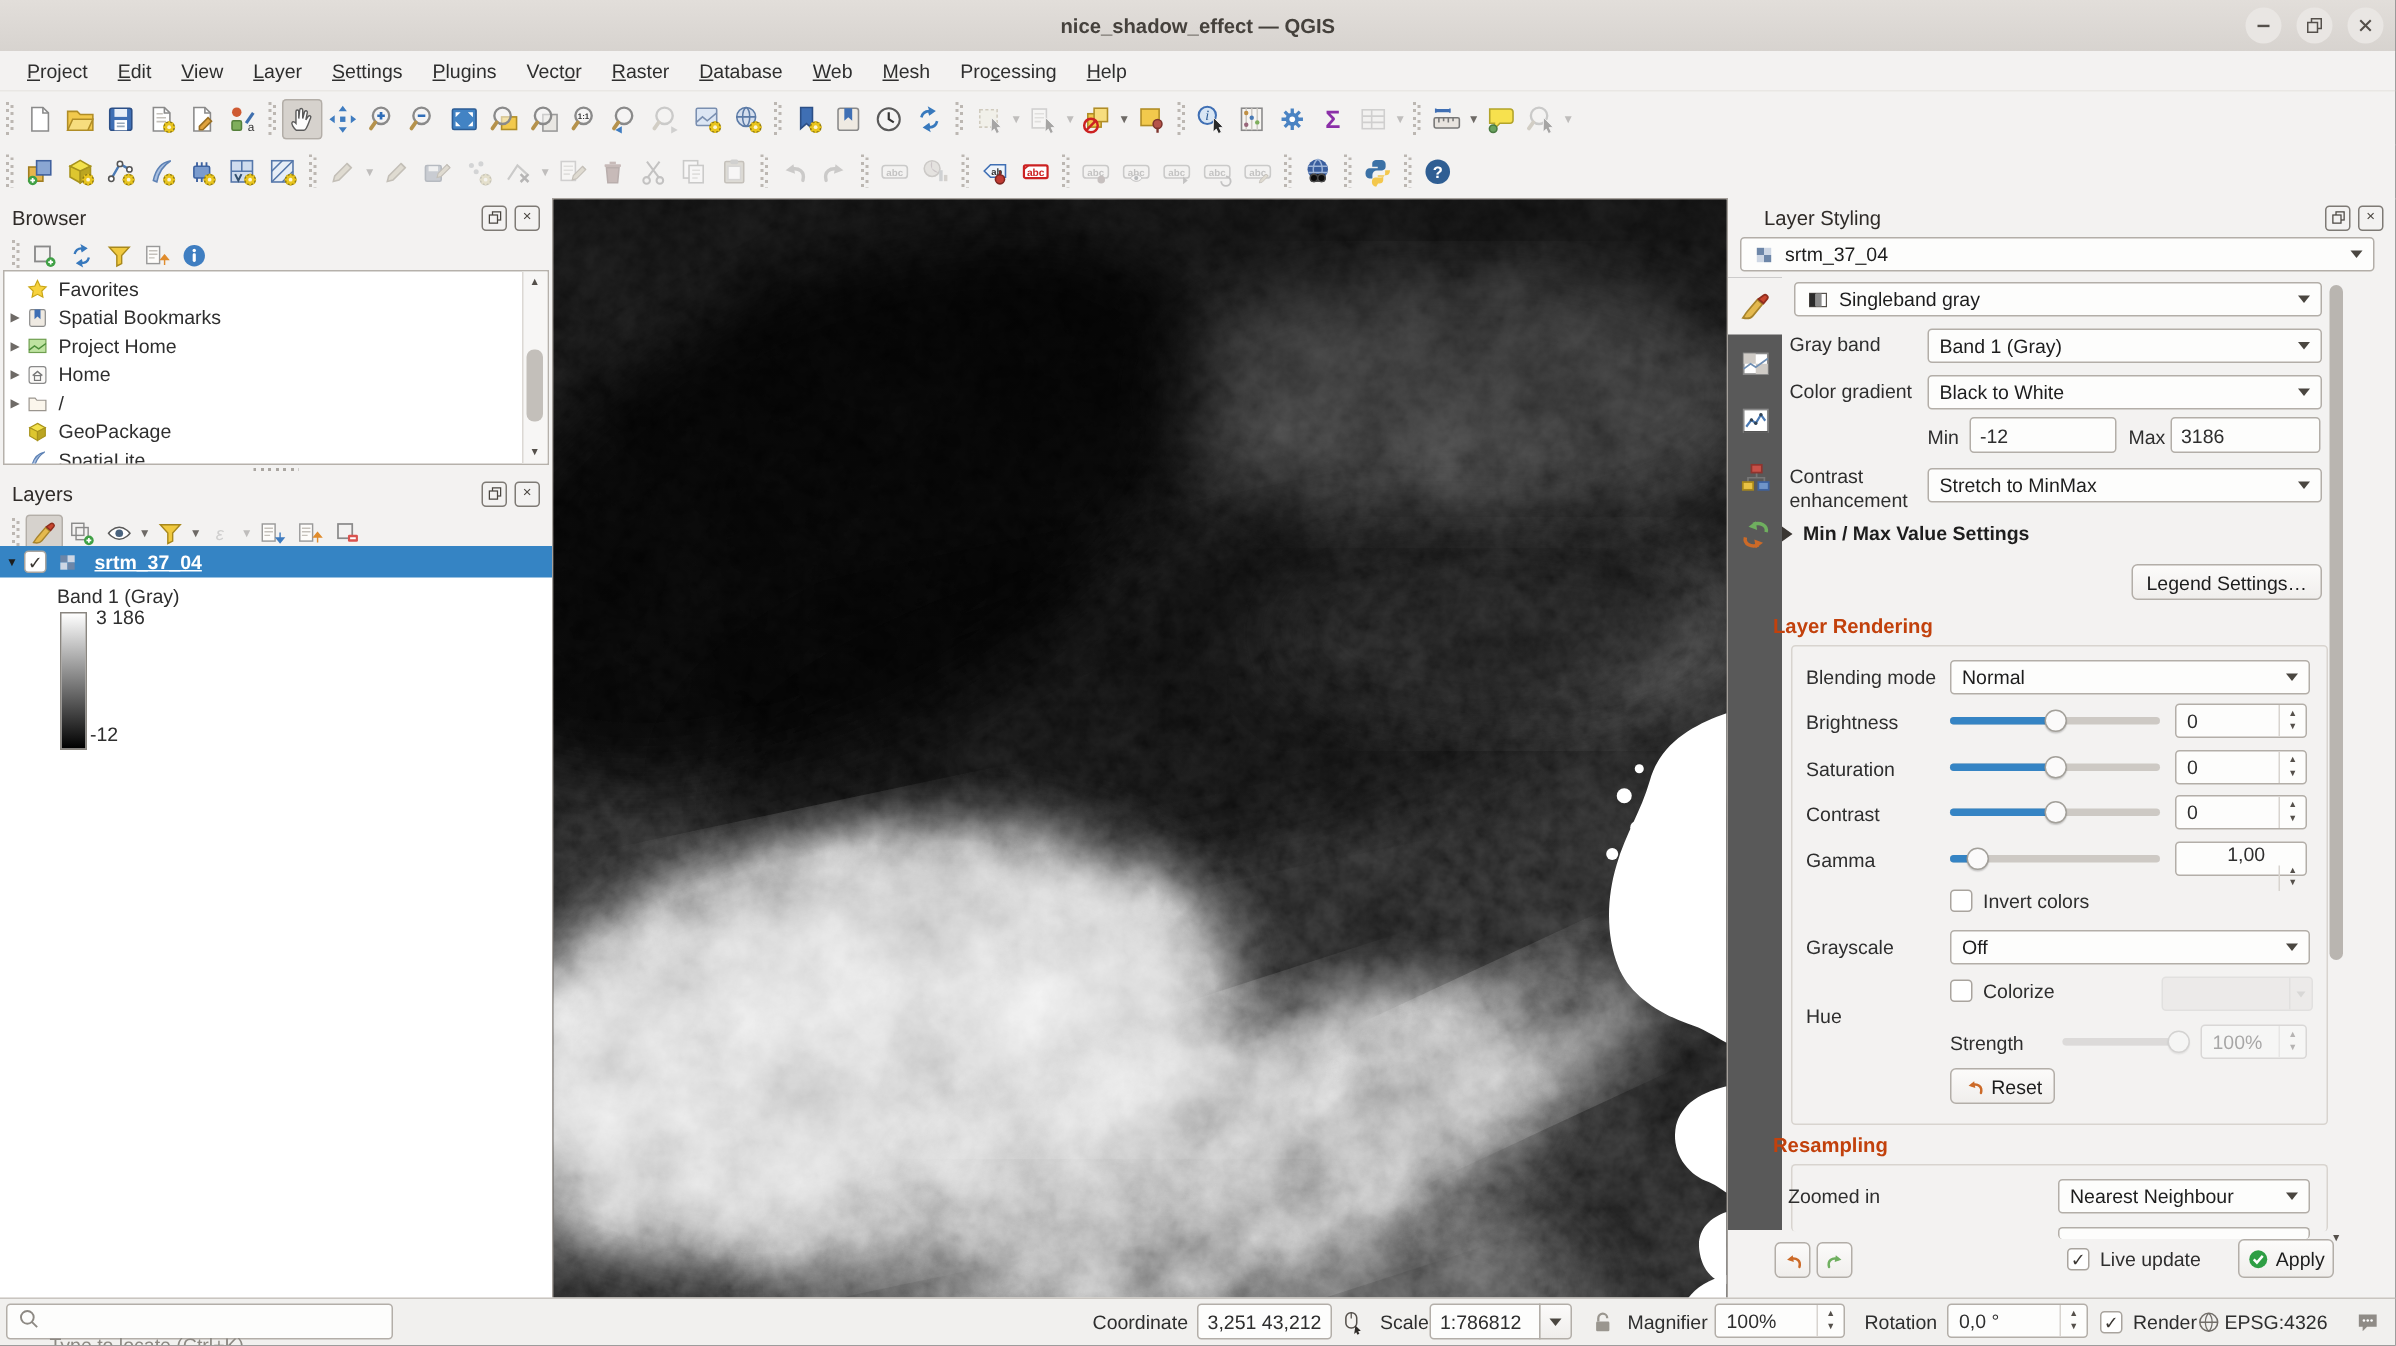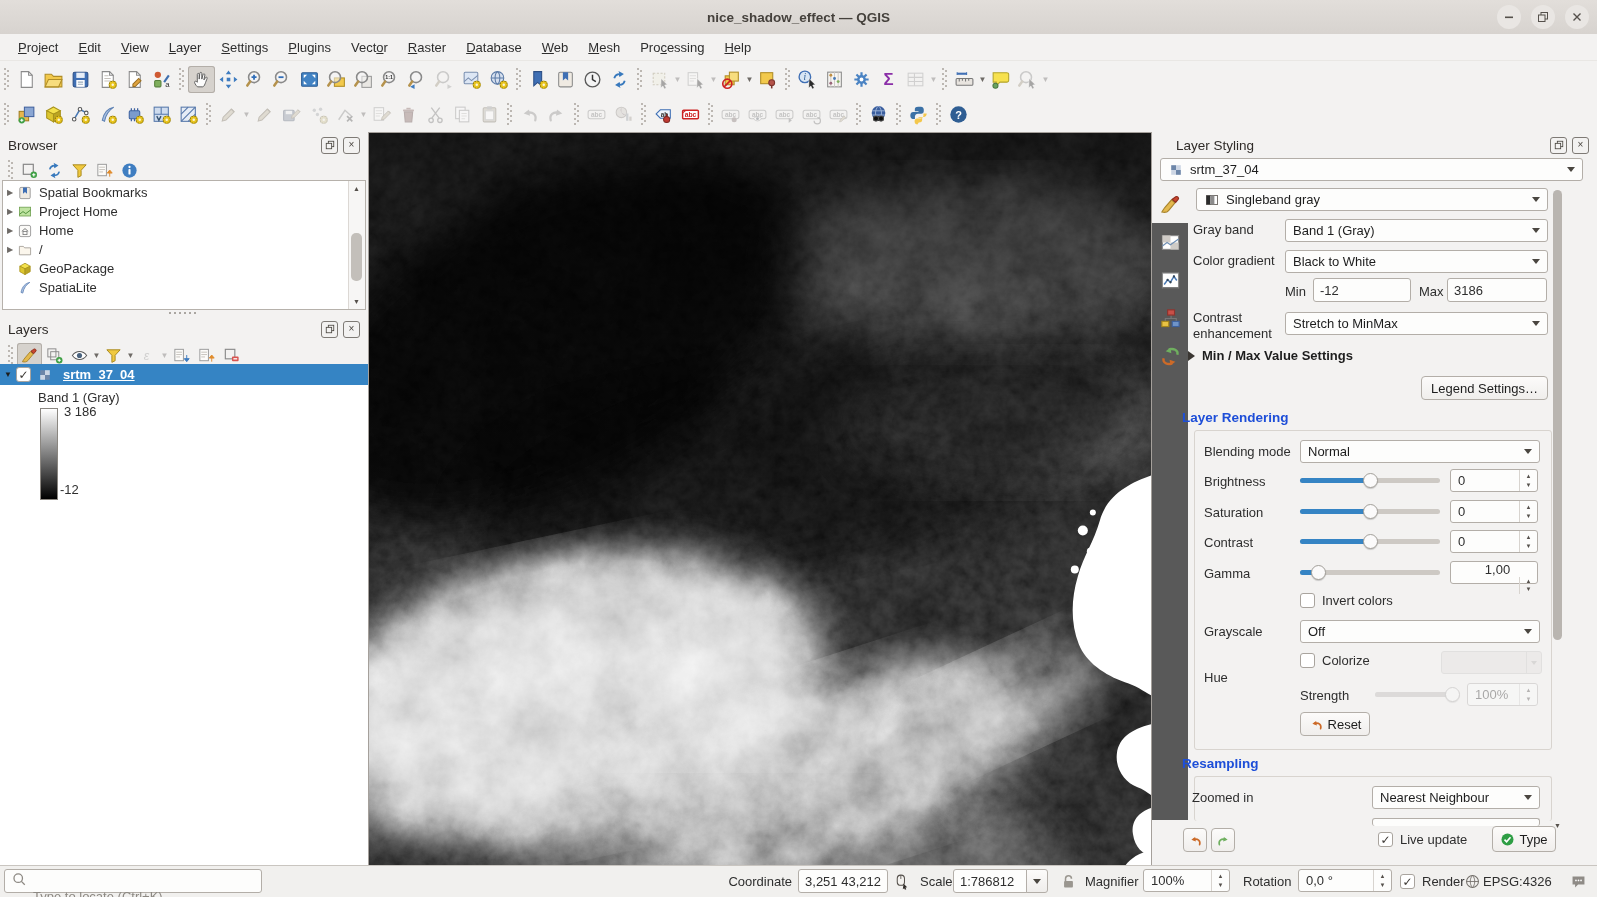--- a/index.html
+++ b/index.html
@@ -61,21 +61,21 @@
   #canvas{position:absolute;left:368px;top:0;right:445px;bottom:0;background:#161616;border:1px solid #a5a09b;border-bottom:none;box-sizing:border-box;}
   #canvas svg{width:100%;height:100%;display:block;}
   
   #rightdock{position:absolute;right:0;top:0;width:445px;bottom:0;background:#f3f2f1;}
   .dockgrip{position:absolute;left:0;top:330px;width:5px;height:40px;
      background-image:repeating-linear-gradient(to bottom,#aaa6a1 0 2px,transparent 2px 5px);background-size:2px 100%;background-repeat:no-repeat;background-position:1px 0;}
   .combo{position:absolute;background:#fdfdfc;border:1px solid #b3aea8;border-radius:3px;display:flex;align-items:center;
          padding:0 7px;box-sizing:border-box;height:23px;color:#1d1d1d;}
   .combo .car{margin-left:auto;width:0;height:0;border-left:4px solid transparent;border-right:4px solid transparent;border-top:5px solid #4a4640;}
   .lbl{position:absolute;color:#2e2e2e;}
-  .hdr{position:absolute;font-weight:bold;color:#1d4ed8;}
+  .hdr{position:absolute;font-weight:bold;color:#c2410c;}
   .spin{position:absolute;background:#fdfdfc;border:1px solid #b3aea8;border-radius:3px;display:flex;align-items:center;
         padding:0 0 0 7px;box-sizing:border-box;height:23px;}
   .spars{margin-left:auto;width:17px;height:100%;border-left:1px solid #d8d4cf;display:flex;flex-direction:column;align-items:center;justify-content:center;color:#55504b;font-size:6px;line-height:1.4;}
   .slider{position:absolute;height:16px;}
   .slider .tr{position:absolute;left:0;right:0;top:6px;height:5px;background:#cdc9c4;border-radius:2.5px;}
   .slider .fl{position:absolute;left:0;top:6px;height:5px;background:#3584c4;border-radius:2.5px;}
   .slider .kn{position:absolute;top:1px;width:15px;height:15px;background:#fbfafa;border:1px solid #a3a09a;border-radius:8px;box-sizing:border-box;box-shadow:0 1px 1px rgba(0,0,0,.18);}
   .slider.disl .fl{background:#b9b5b0;}
   .btn{position:absolute;background:linear-gradient(#fcfbfa,#f0eeec);border:1px solid #b3aea8;border-radius:4px;
        display:flex;align-items:center;justify-content:center;gap:4px;box-sizing:border-box;color:#1d1d1d;}
@@ -751,20 +751,27 @@
               <svg viewBox="0 0 20 20">
                 <circle cx="10" cy="10" r="7.5" fill="#3f7ec1"></circle>
                 <circle cx="10" cy="6.3" r="1.2" fill="#fff"></circle>
                 <rect x="8.9" y="8.3" width="2.2" height="6" rx="1" fill="#fff"></rect>
               </svg>
             </span>
           </div>
         </div>
       <div class="tree" style="top:48px;height:128px;">
         <div style="position:absolute;top:2px;left:0;right:17px;">
+            <div class="brow">
+              <span class="arrowcol"></span>
+              <span class="ticon"><svg viewBox="0 0 20 20">
+                  <path d="M10 2.5l2.2 4.6 5 .7-3.6 3.5.9 5L10 14l-4.5 2.3.9-5L2.8 7.8l5-.7z" fill="#f7d23e" stroke="#c9a616"></path>
+                </svg></span>
+              <span>Favorites</span>
+            </div>
             <div class="brow">
               <span class="arrowcol">▶</span>
               <span class="ticon"><svg viewBox="0 0 20 20">
                   <rect x="3.5" y="3" width="13" height="14" rx="1.5" fill="#efeae2" stroke="#8a8a8a"></rect>
                   <path d="M7.5 3v8l2.5-2.2L12.5 11V3z" fill="#3f6fb4"></path>
                 </svg></span>
               <span>Spatial Bookmarks</span>
             </div>
             <div class="brow">
               <span class="arrowcol">▶</span>
@@ -1211,21 +1218,21 @@
         </div>
       <div style="position:absolute;left:226px;top:700px;display:flex;align-items:center;gap:7px;">
         <span class="cb on"></span>
         <span>Live update</span>
       </div>
       <div class="btn" style="left:340px;top:694px;width:64px;height:26px;">
         <svg viewBox="0 0 20 20">
             <circle cx="10" cy="10" r="8" fill="#2e9e44"></circle>
             <path d="M6 10.2l2.8 2.8 5.2-6" stroke="#fff" stroke-width="2.2" fill="none"></path>
           </svg>
-        <span>Type</span>
+        <span>Apply</span>
       </div>
     </div>
   </div>
 
   <div id="statusbar">
     <div class="sbinput" style="left:4px;width:258px;padding:0 6px;">
       <span class="sbicon"><svg viewBox="0 0 20 20">
             <circle cx="8.5" cy="8.5" r="5" fill="none" stroke="#8d8983" stroke-width="1.5"></circle>
             <path d="M12.2 12.2l4 4" stroke="#8d8983" stroke-width="1.5"></path>
           </svg></span>

